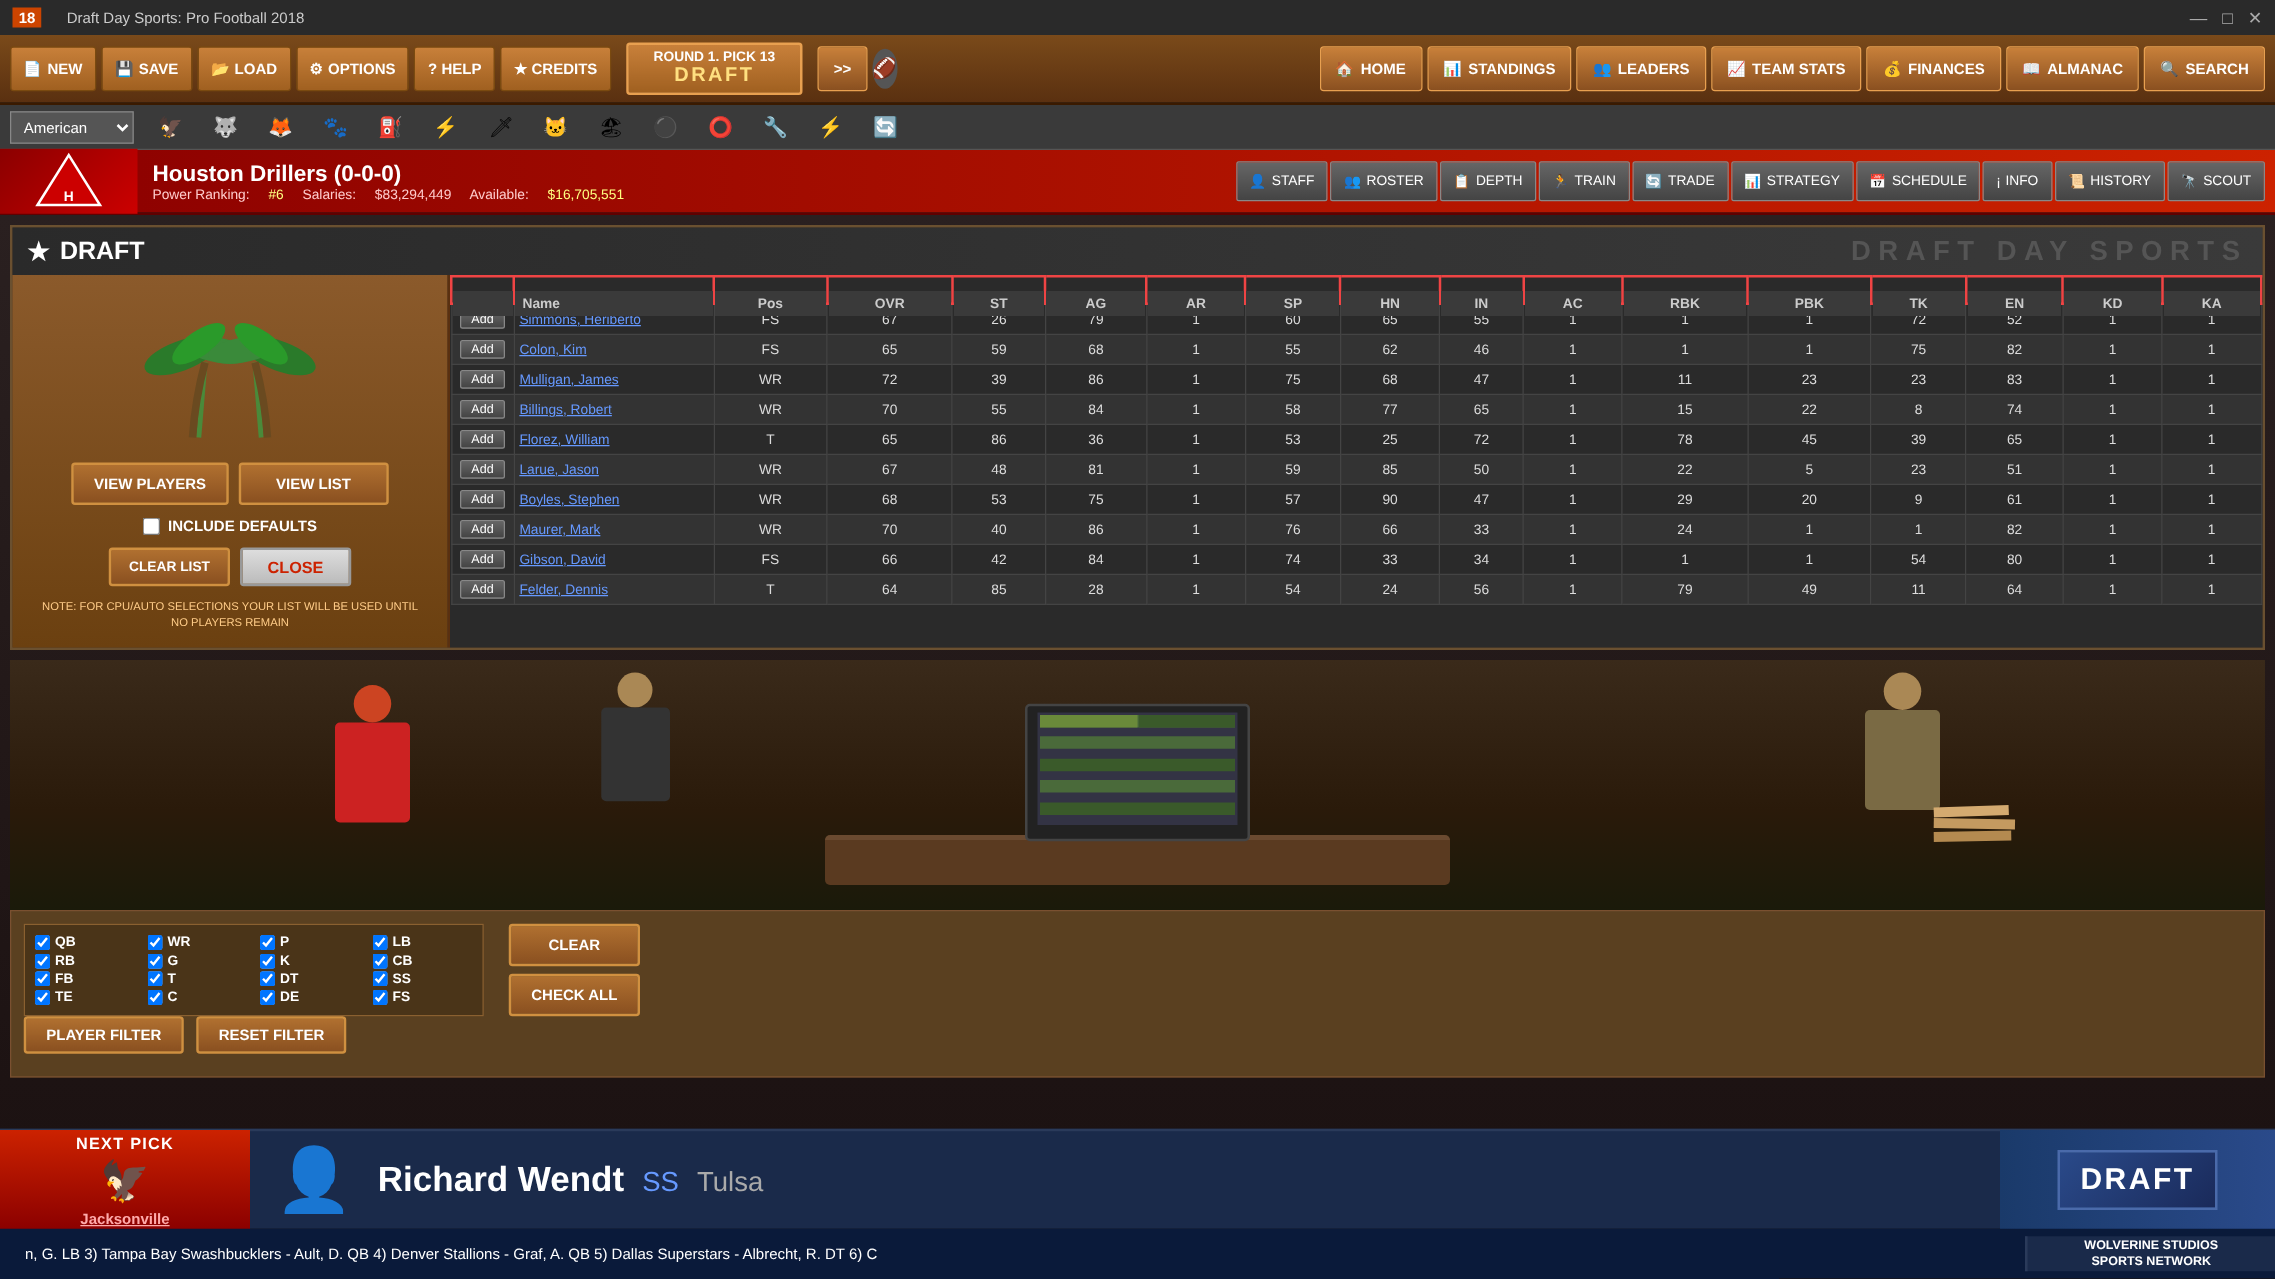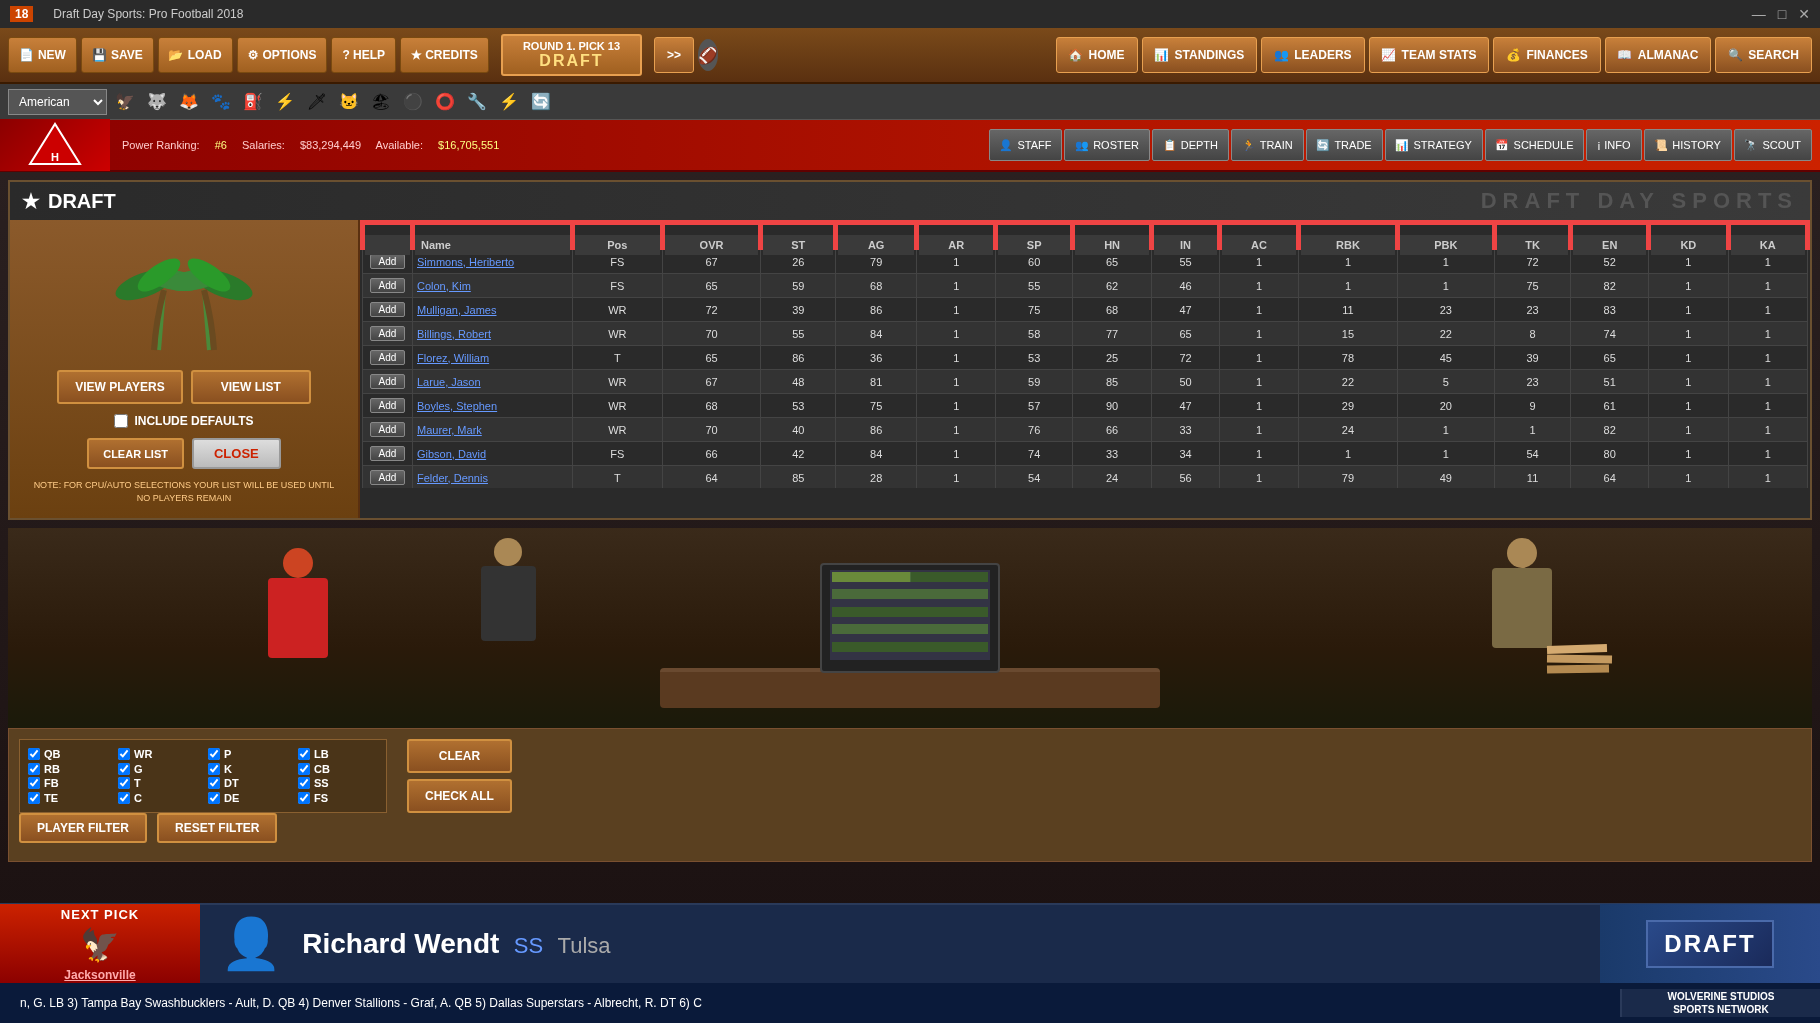--- a/index.html
+++ b/index.html
@@ -74,21 +74,21 @@
       gap: 5px;
     }
 
     
     #leaguebar {
       background: #3a3a3a;
       height: 36px;
       display: flex;
       align-items: center;
       padding: 0 8px;
-      gap: 4px;
+      gap: 16px;
       border-bottom: 1px solid #555;
     }
     #league-select {
       background: #555;
       color: #fff;
       border: 1px solid #888;
       padding: 2px 20px 2px 6px;
       font-size: 12px;
       height: 26px;
       cursor: pointer;
@@ -272,21 +272,21 @@
     #draft-table {
       width: 100%;
       border-collapse: collapse;
       font-size: 12px;
     }
     #draft-table thead th {
       background: #3a3a3a;
       color: #ccc;
       padding: 4px 6px;
       text-align: center;
-      border: 5px solid #ef4444;
+      border: 2px solid #ef4444;
       font-size: 11px;
       position: sticky;
       top: 12px;
     }
     #draft-table thead th:first-child { text-align: left; padding-left: 8px; width: 50px; }
     #draft-table thead th:nth-child(2) { text-align: left; width: 160px; }
     #draft-table tbody tr:nth-child(odd) { background: #2a2a2a; }
     #draft-table tbody tr:nth-child(even) { background: #333; }
     #draft-table td {
       padding: 4px 6px;
@@ -586,20 +586,21 @@
 </div>
 
 <div id="teamheader">
   <div id="team-logo-area">
     <svg width="70" height="52" viewBox="0 0 70 52">
       <polygon points="10,45 35,5 60,45" fill="#cc0000" stroke="#fff" stroke-width="2"></polygon>
       <text x="35" y="42" text-anchor="middle" fill="#fff" font-size="11" font-weight="bold">H</text>
     </svg>
   </div>
   <div id="team-info">
+    <div id="team-name">Houston Drillers (0-0-0)</div>
     <div id="team-stats">
       <span>Power Ranking:</span>
       <span class="highlight">#6</span>
       <span>Salaries:</span>
       <span>$83,294,449</span>
       <span>Available:</span>
       <span class="highlight">$16,705,551</span>
     </div>
   </div>
   <div id="team-nav">

